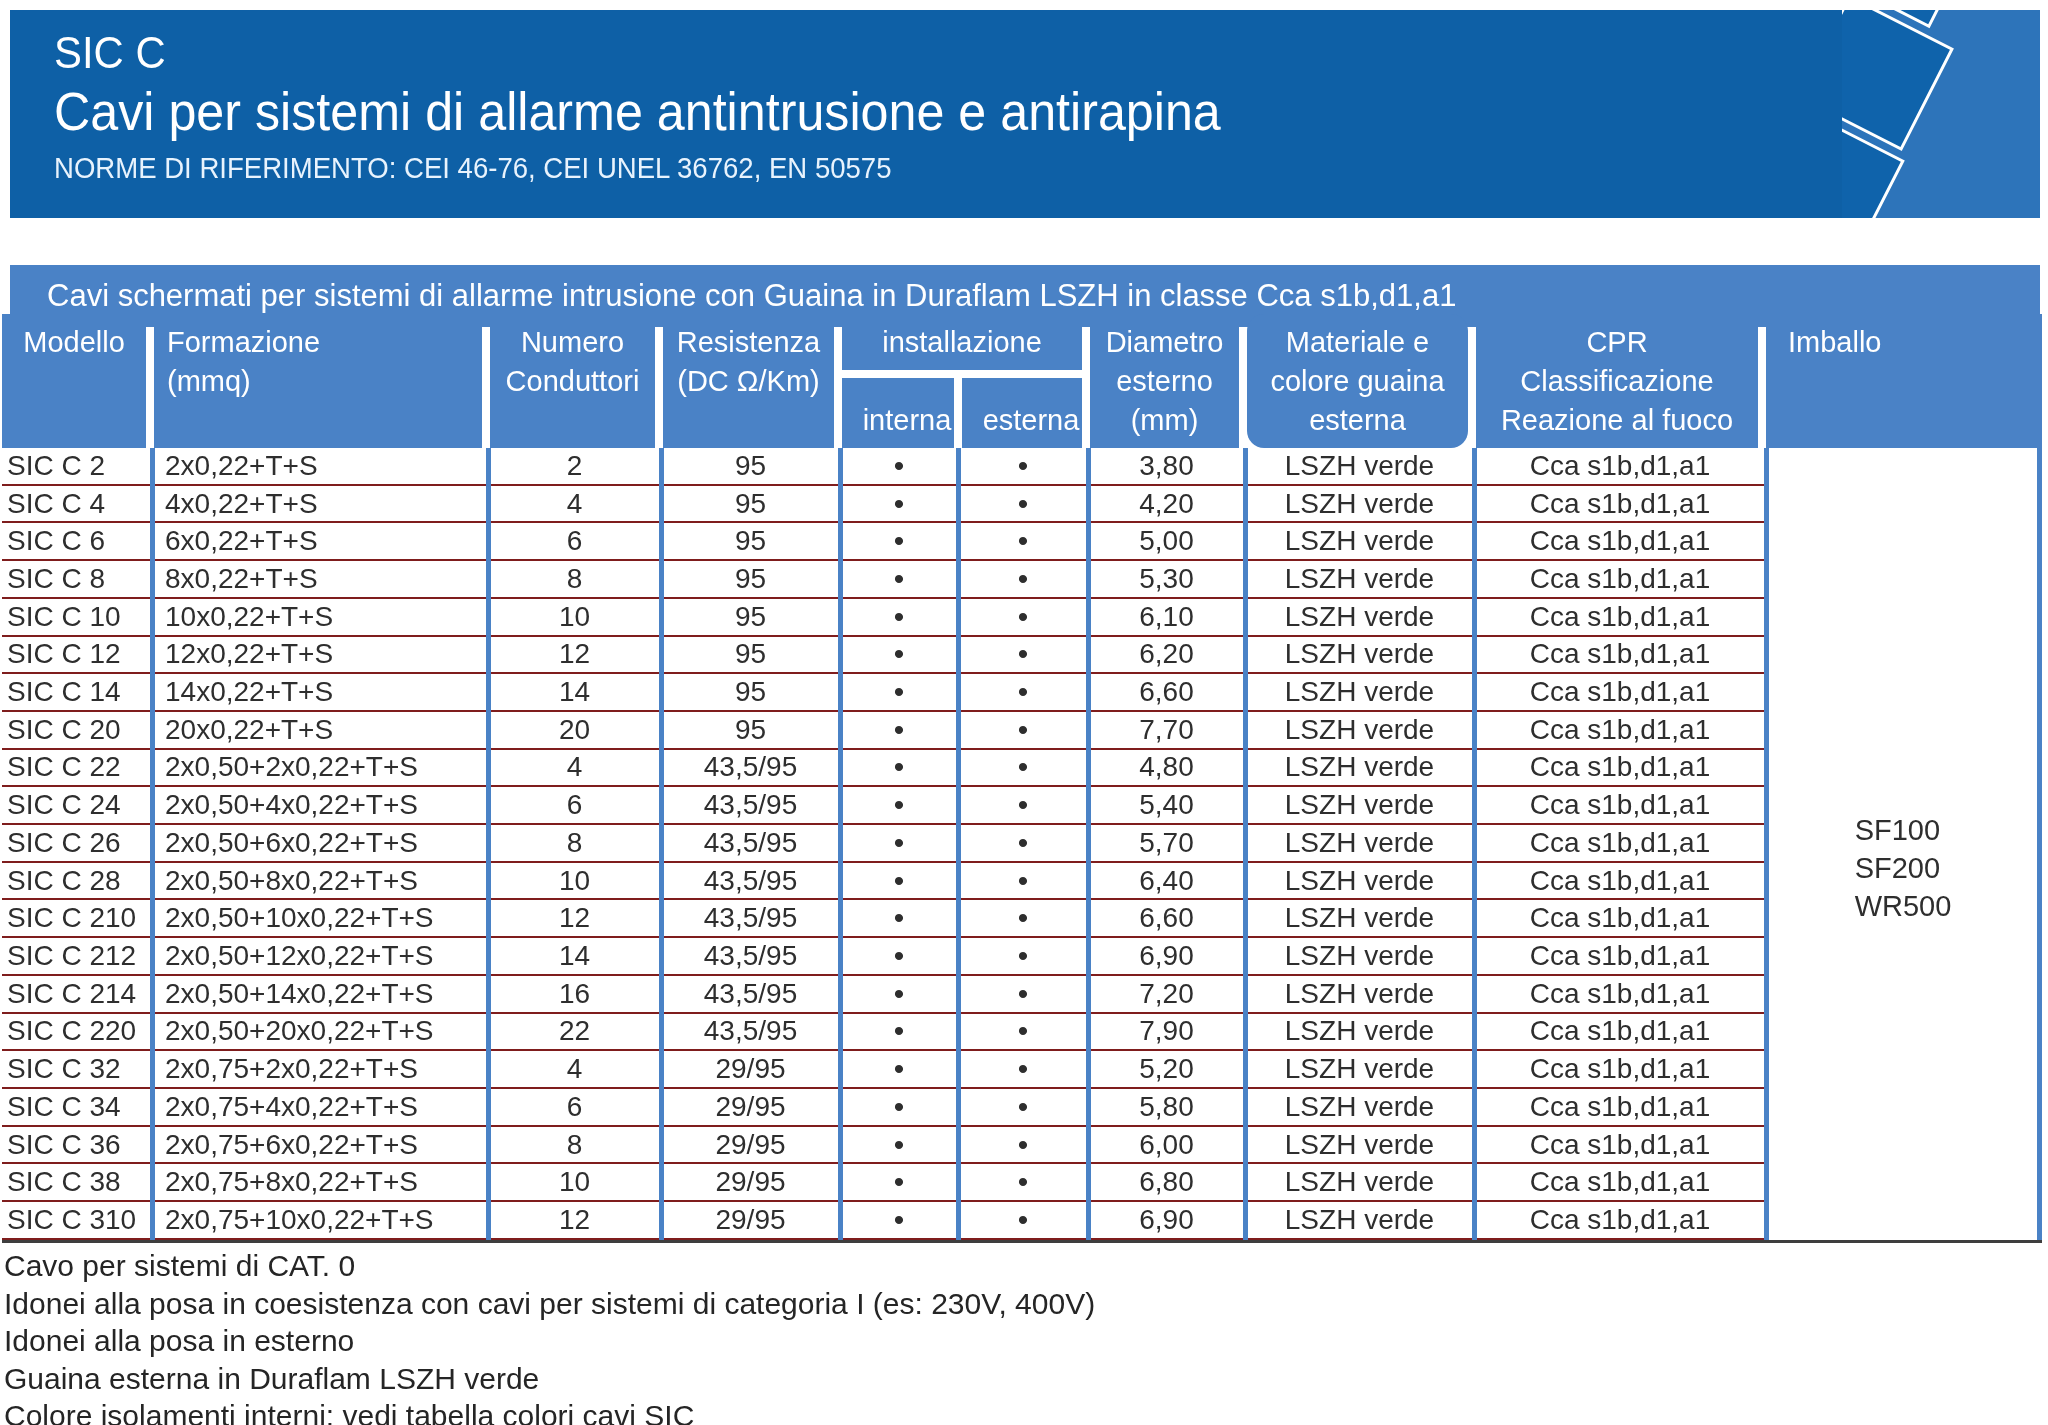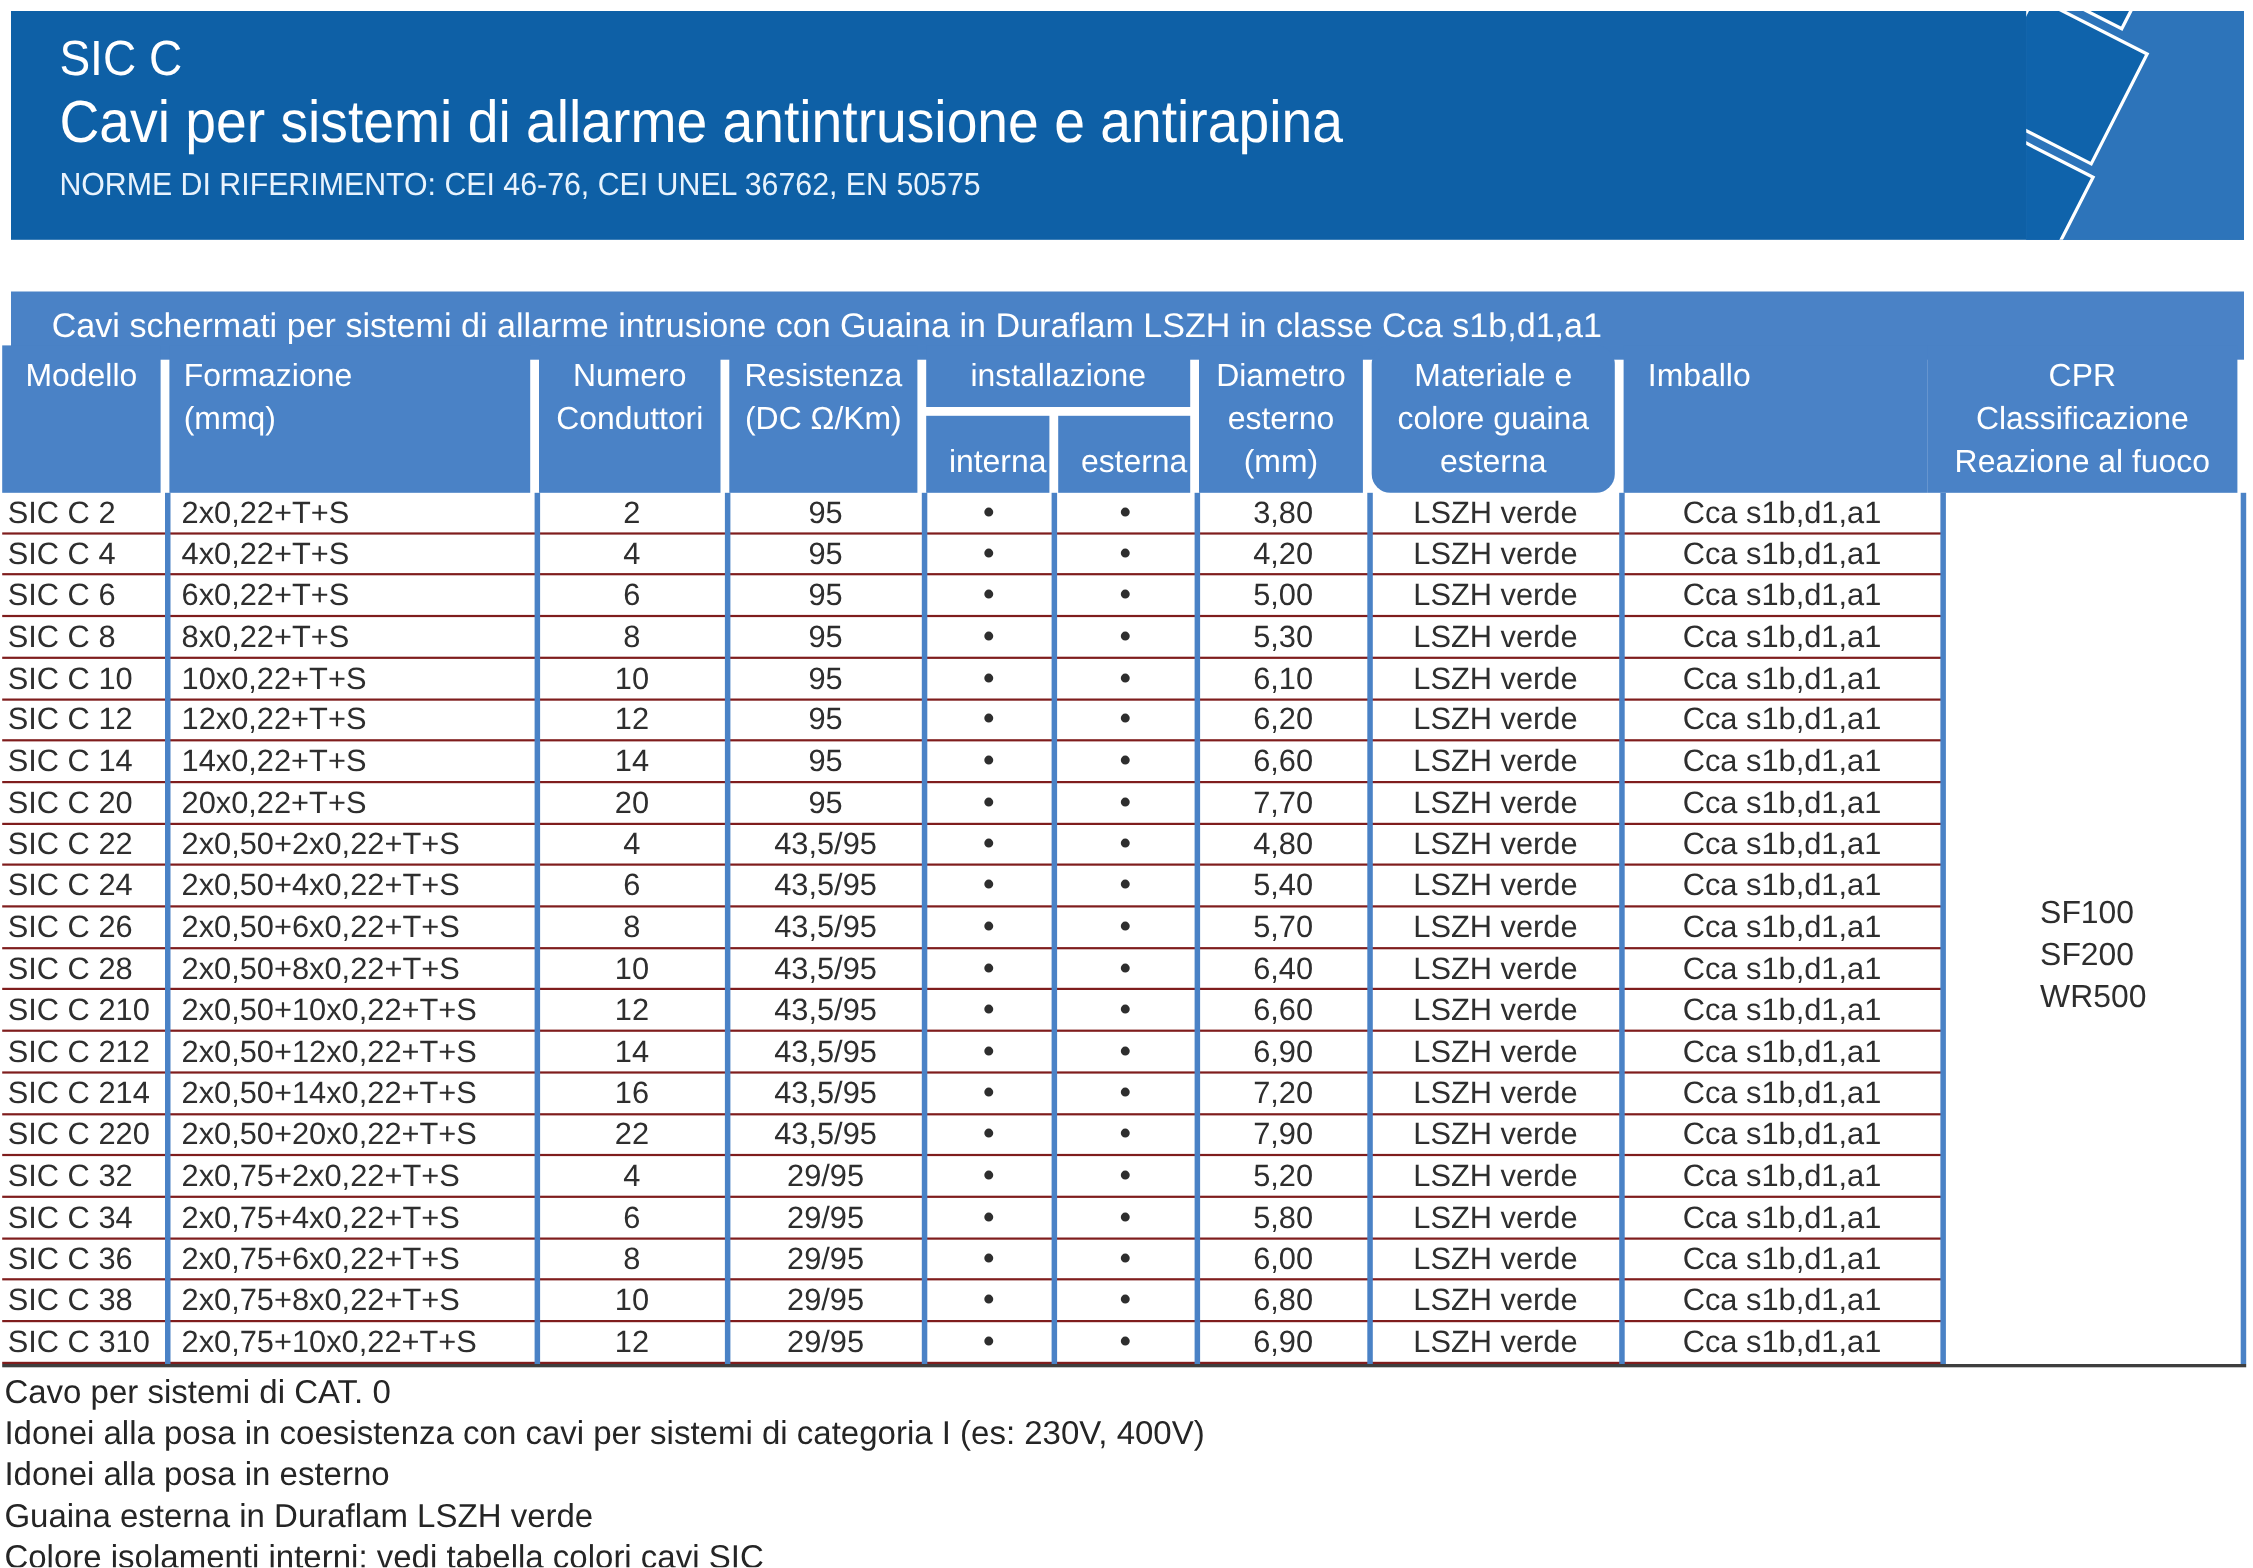--- a/index.html
+++ b/index.html
@@ -107,24 +107,24 @@
         <div class="sub interna">interna</div>
         <div class="sub esterna">esterna</div>
       </div>
     </div>
     <div class="h-cell hc-diametro">Diametro
 esterno
 (mm)</div>
     <div class="h-cell hc-materiale">Materiale e
 colore guaina
 esterna</div>
-    <div class="h-cell hc-imballo">Imballo</div>
     <div class="h-cell hc-cpr">CPR
 Classificazione
 Reazione al fuoco</div>
+    <div class="h-cell hc-imballo">Imballo</div>
   </div>
 
   <div class="tbody">
     <div class="trow">
         <div class="tcell c0">SIC C 2</div>
         <div class="tcell c1">2x0,22+T+S</div>
         <div class="tcell c2">2</div>
         <div class="tcell c3">95</div>
         <div class="tcell c4">•</div>
         <div class="tcell c5">•</div>

